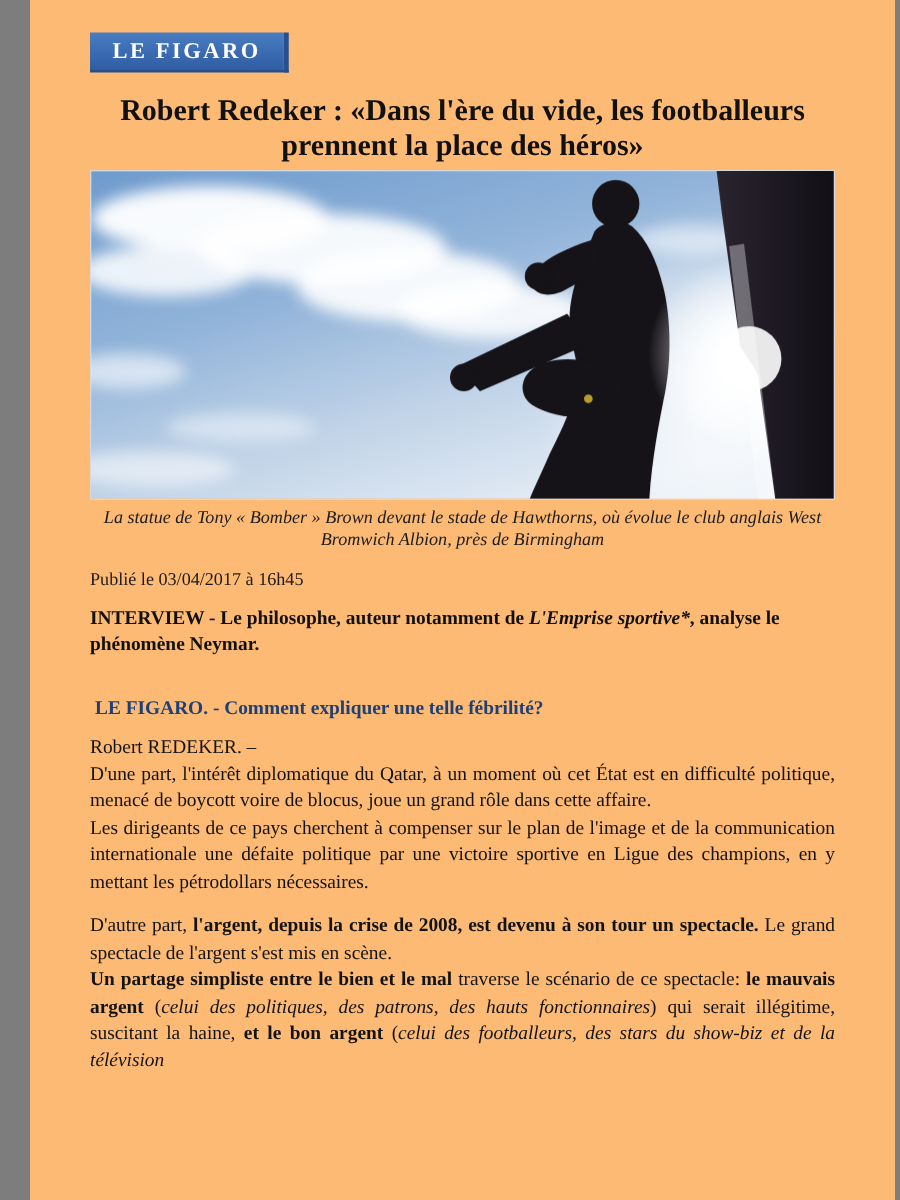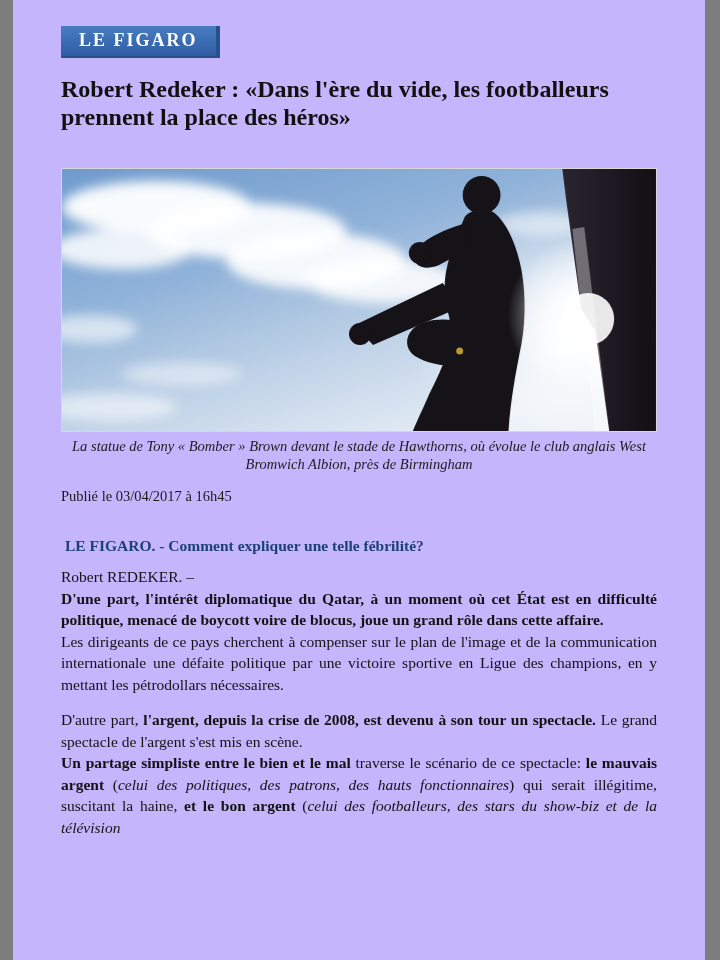--- a/index.html
+++ b/index.html
@@ -3,40 +3,40 @@
 <meta charset="utf-8">
 <style>
   html,body{margin:0;padding:0;}
   body{
     width:720px;height:960px;
     background:var(--frame-gray,#7d7d7d);
     font-family:"Liberation Serif","DejaVu Serif",serif;
     position:relative;overflow:hidden;
   }
   .page{
-    position:absolute;top:0;left:13px;width:692px;height:960px;
-    background:#c4b5fd;
+    position:absolute;top:0;left:24px;width:692px;height:960px;
+    background:#fdba74;
   }
   .content{
     margin:0 48px;width:596px;
   }
   
   .logo{
     display:inline-block;margin-top:26px;
     background:linear-gradient(180deg,#4a7cc0 0%,#3a6bb2 55%,#305da2 100%);
     border-right:4px solid #274f8c;border-bottom:2px solid #274f8c;
     padding:4px 18px 5px 18px;cursor:pointer;
   }
   .logo span{
     color:#ffffff;font-weight:bold;font-size:18px;letter-spacing:2px;
   }
   h1.headline{
-    margin:17px 0 0 0;font-size:24px;line-height:1.18;font-weight:bold;color:#111;
+    margin:17px 0 0 0;font-size:24px;line-height:1.18;font-weight:bold;color:#111;text-align:center;
   }
-  figure.photo{margin:36px 0 0 0;padding:0;}
+  figure.photo{margin:4px 0 0 0;padding:0;}
   .photo-frame{
     width:594px;height:262px;border:1px solid #d8d8d8;display:block;
   }
   figcaption{
     margin-top:5px;text-align:center;font-style:italic;font-size:14.5px;
     line-height:1.3;color:#1c1c1c;padding:0 10px;
   }
   .byline{margin-top:13px;font-size:14.5px;line-height:1.3;color:#1a1a1a;}
   p.lead{margin:11px 0 0 0;font-size:15.5px;line-height:1.35;font-weight:bold;color:#111;}
   p.question{
@@ -117,27 +117,28 @@
         <circle cx="528" cy="150" r="26" fill="#ffffff" opacity="0.9"></circle>
         <polygon points="512,60 524,58 549,262 535,262" fill="#ffffff" opacity="0.35"></polygon>
       </svg>
       <figcaption>La statue de Tony « Bomber » Brown devant le stade de Hawthorns, où évolue le club anglais West Bromwich Albion, près de Birmingham</figcaption>
     </figure>
 
     <div class="byline">
       <div>Publié le 03/04/2017 à 16h45</div>
     </div>
 
+    <p class="lead"><span style="font-weight: bold;">INTERVIEW - Le philosophe, auteur notamment de </span><span style="font-weight: bold; font-style: italic;">L'Emprise sportive*</span><span style="font-weight: bold;">, analyse le phénomène Neymar.</span></p>
 
     <p class="question">LE FIGARO. - Comment expliquer une telle fébrilité?</p>
 
     <div class="answers">
       <div class="group1">
         <div class="block"><span style="font-weight: normal;">Robert REDEKER. –</span></div>
-        <div class="block"><span style="font-weight: bold;">D'une part, l'intérêt diplomatique du Qatar, à un moment où cet État est en difficulté politique, menacé de boycott voire de blocus, joue un grand rôle dans cette affaire.</span></div>
+        <div class="block"><span style="font-weight: normal;">D'une part, l'intérêt diplomatique du Qatar, à un moment où cet État est en difficulté politique, menacé de boycott voire de blocus, joue un grand rôle dans cette affaire.</span></div>
         <div class="block"><span>Les dirigeants de ce pays cherchent à compenser sur le plan de l'image et de la communication internationale une défaite politique par une victoire sportive en Ligue des champions, en y mettant les pétrodollars nécessaires.</span></div>
       </div>
       <div class="group2">
         <div class="block"><span>D'autre part, </span><span style="font-weight: bold; margin-top: 24px;">l'argent, depuis la crise de 2008, est devenu à son tour un spectacle.</span><span> Le grand spectacle de l'argent s'est mis en scène.</span></div>
         <div class="block"><span style="font-weight: bold;">Un partage simpliste entre le bien et le mal</span><span> traverse le scénario de ce spectacle: </span><span style="font-weight: bold;">le mauvais argent</span><span> (</span><span style="font-style: italic;">celui des politiques, des patrons, des hauts fonctionnaires</span><span>) qui serait illégitime, suscitant la haine, </span><span style="font-weight: bold;">et le bon argent</span><span> (</span><span style="font-style: italic;">celui des footballeurs, des stars du show-biz et de la télévision</span></div>
       </div>
     </div>
 
   </div>
 </div>

